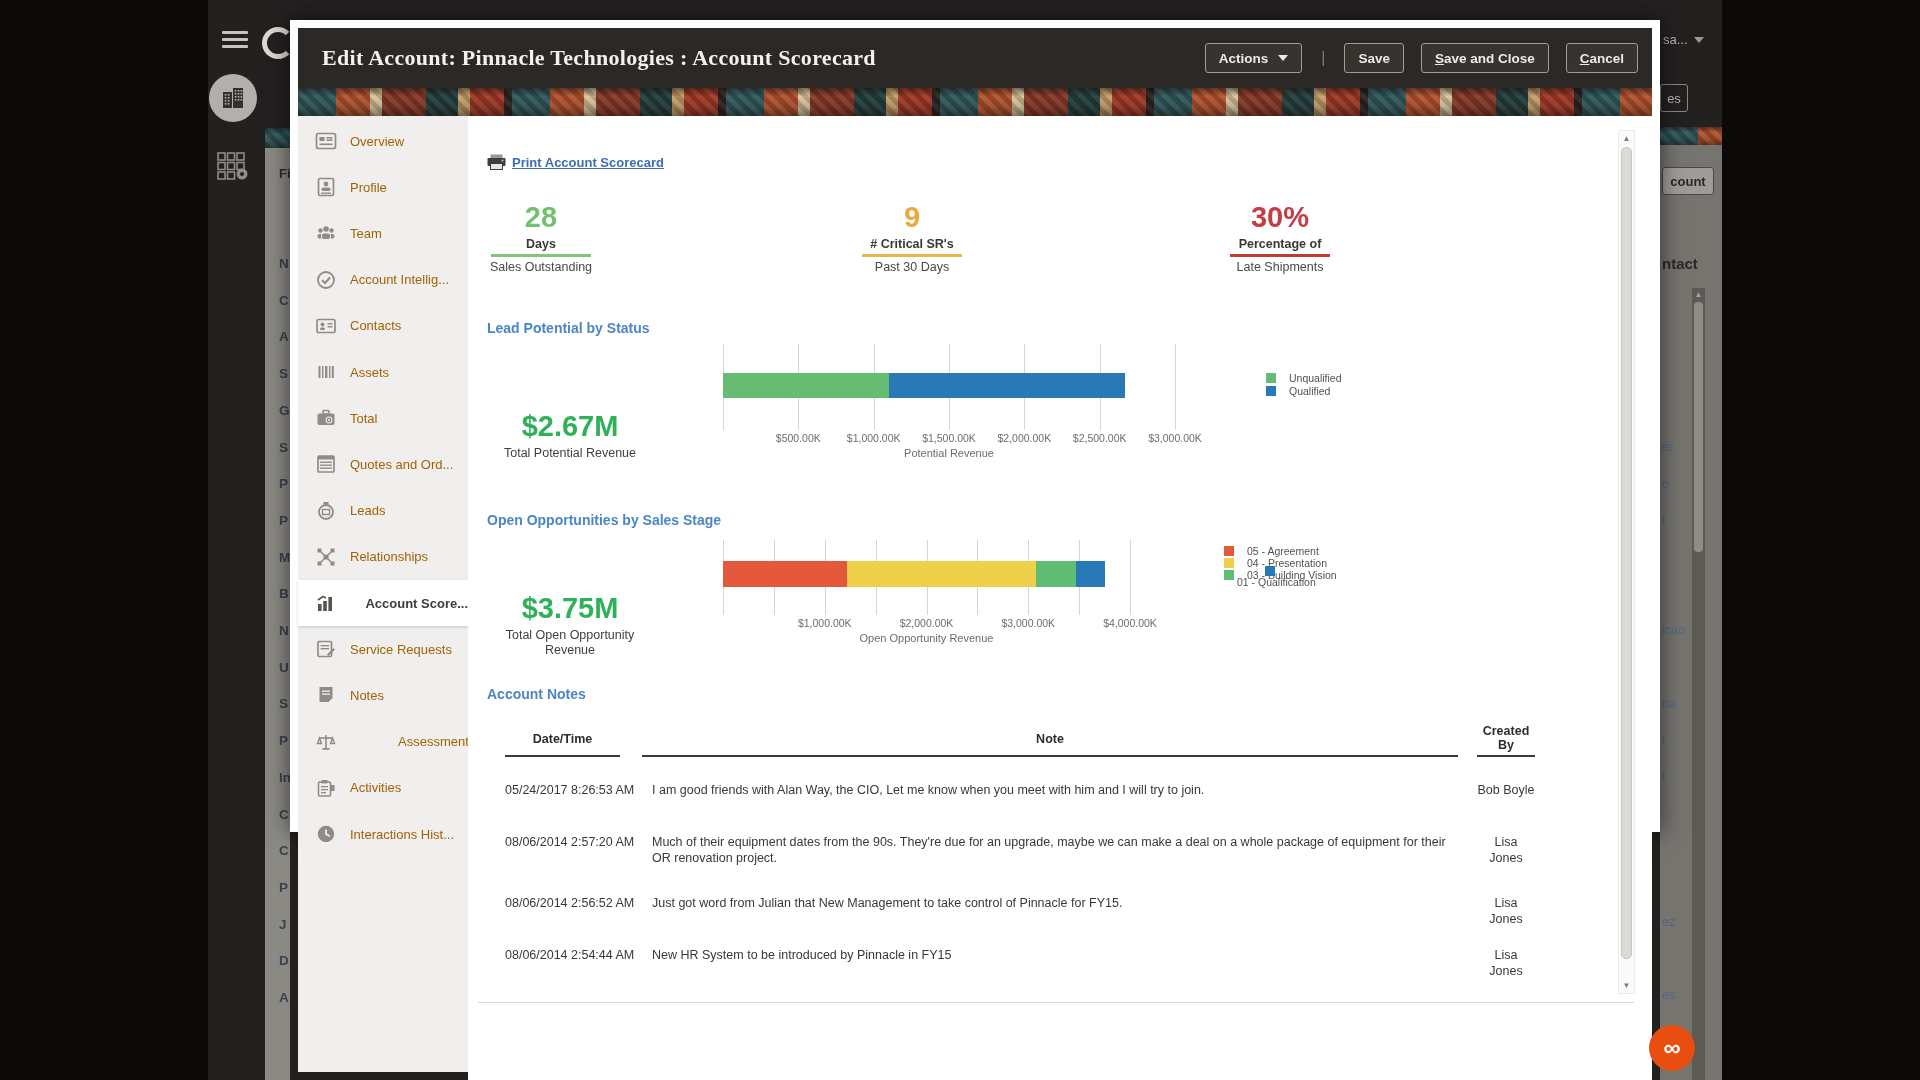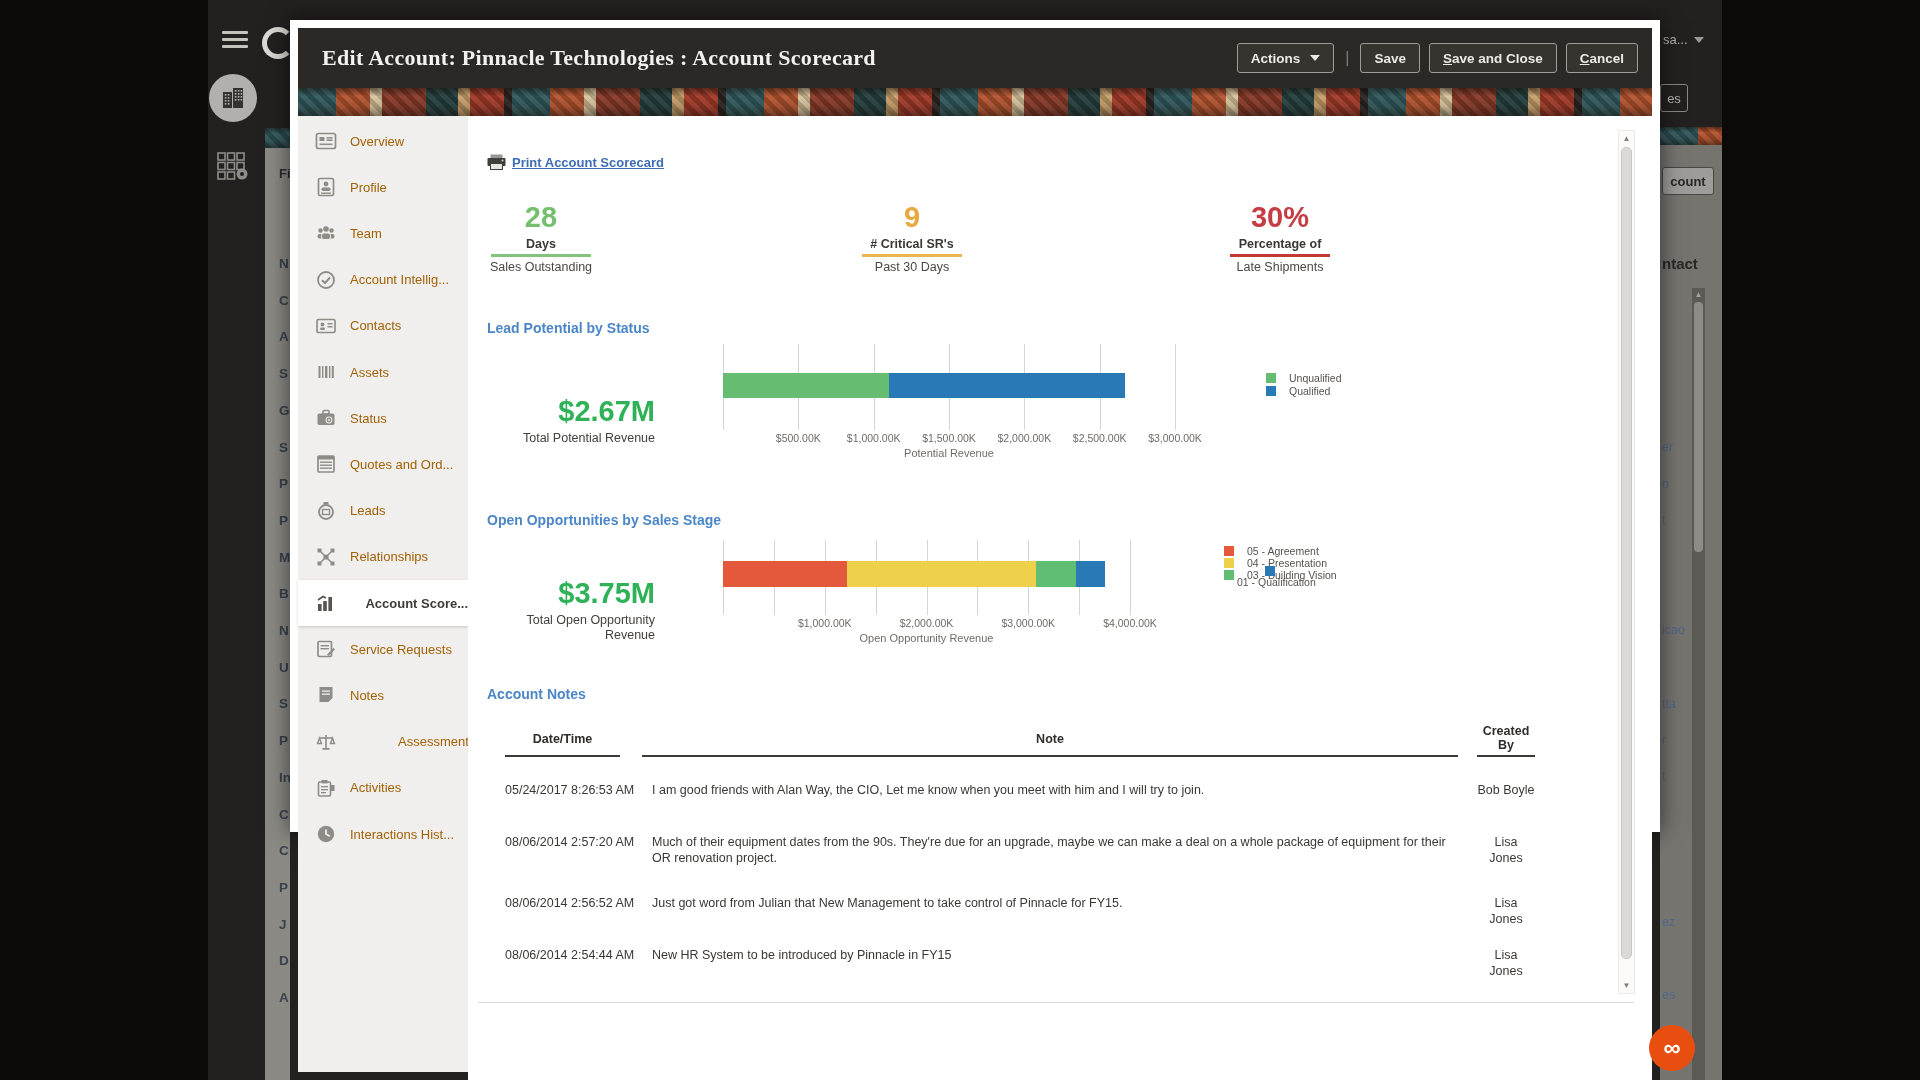--- a/index.html
+++ b/index.html
@@ -25,21 +25,21 @@
           display:flex;align-items:center;justify-content:center;}
   .chev{display:inline-block;width:0;height:0;border-left:5px solid transparent;border-right:5px solid transparent;
         border-top:6px solid #9b9894;margin-left:6px;}
   
   #modal{position:absolute;left:290px;top:20px;width:1370px;height:812px;background:#fff;z-index:10;
          box-shadow:0 0 22px rgba(0,0,0,.6);}
   #m-header{position:absolute;left:8px;top:8px;width:1354px;height:60px;background:#2b2826;
             display:flex;align-items:center;}
   #m-title{font-family:"Liberation Serif","DejaVu Serif",serif;font-weight:bold;font-size:22px;color:#f3f1ed;
            margin-left:24px;letter-spacing:.3px;}
-  #m-toolbar{margin-left:auto;margin-right:14px;display:flex;align-items:center;gap:9px;}
+  #m-toolbar{margin-left:auto;margin-right:14px;display:flex;align-items:center;gap:17px;}
   .tb-btn{height:28px;padding:0 13px;background:#37332f;border:1px solid #a09d98;border-radius:3px;
           color:#eceae6;font-size:13.5px;font-weight:bold;display:flex;align-items:center;cursor:pointer;}
   .tb-btn .caret{width:0;height:0;border-left:5px solid transparent;border-right:5px solid transparent;
                  border-top:6px solid #eceae6;margin-left:10px;}
   .tb-div{color:#7d7a75;font-size:16px;margin:0 2px;}
   .ukey{text-decoration:underline;}
   #m-banner{position:absolute;left:8px;top:68px;width:1354px;height:28px;}
   #m-sidebar{position:absolute;left:8px;top:96px;width:170px;height:956px;background:#f1efed;border-right:1px solid #e3e1de;}
   .side-item{position:absolute;left:0;width:170px;height:46px;display:flex;align-items:center;cursor:pointer;}
   .side-item .icn{margin-left:17px;width:22px;height:22px;flex:none;}
@@ -48,21 +48,21 @@
   .side-item.sel .lbl{color:#403c38;font-weight:bold;}
   #m-main{position:absolute;left:178px;top:96px;width:1184px;height:964px;background:#fff;}
   .h-blue{position:absolute;font-size:14px;font-weight:bold;color:#4b86c6;}
   #print-link{position:absolute;left:19px;top:38px;display:flex;align-items:center;cursor:pointer;}
   #print-link .txt{margin-left:6px;font-size:13px;font-weight:bold;color:#3d6db5;text-decoration:underline;}
   .kpi{position:absolute;width:160px;text-align:center;}
   .kpi .val{font-size:29px;font-weight:bold;line-height:32px;}
   .kpi .lt{font-size:12.5px;font-weight:bold;color:#3a3835;margin-top:4px;}
   .kpi .line{height:3px;width:100px;margin:3px auto 0 auto;}
   .kpi .lb{font-size:12.5px;color:#4a4845;margin-top:3px;}
-  .summary{position:absolute;width:170px;text-align:right;}
+  .summary{position:absolute;width:170px;text-align:center;margin-top:15px;}
   .summary .val{font-size:29px;font-weight:bold;color:#2fb257;line-height:30px;}
   .summary .lbl{font-size:12.5px;color:#43413e;margin-top:5px;line-height:15px;}
   .gridline{position:absolute;width:1px;background:#d7d5d2;}
   .barseg{position:absolute;}
   .ticklbl{position:absolute;width:84px;margin-left:-42px;text-align:center;font-size:10.5px;color:#6f6c68;}
   .axislbl{position:absolute;width:220px;margin-left:-110px;text-align:center;font-size:11px;color:#6f6c68;}
   .leg-row{position:absolute;display:flex;align-items:center;}
   .leg-sw{width:10px;height:10px;flex:none;}
   .leg-tx{margin-left:13px;font-size:10.5px;color:#55524e;white-space:nowrap;}
   #notes-table{position:absolute;left:37px;top:608px;width:1046px;}
@@ -265,21 +265,21 @@
             </svg></span>
                    <span class="lbl">Assets</span>
         </div>
         <div class="side-item" style="top: 279.2px;">
           <span class="icn"><svg width="22" height="22" viewBox="0 0 22 22">
               <rect x="8" y="3.5" width="6" height="3.5" rx="1" fill="none" stroke="#8f8c88" stroke-width="1.6"></rect>
               <rect x="2.5" y="6.5" width="17" height="11.5" rx="1.8" fill="#8f8c88"></rect>
               <circle cx="14" cy="13" r="3.4" fill="#f1efed"></circle>
               <circle cx="14" cy="13" r="1.7" fill="none" stroke="#8f8c88" stroke-width="1.4"></circle>
             </svg></span>
-                   <span class="lbl">Status</span>
+                   <span class="lbl">Total</span>
         </div>
         <div class="side-item" style="top: 325.4px;">
           <span class="icn"><svg width="22" height="22" viewBox="0 0 22 22">
               <rect x="3" y="3" width="16" height="16" rx="1" fill="none" stroke="#8f8c88" stroke-width="1.7"></rect>
               <rect x="3" y="3" width="16" height="3.5" fill="#8f8c88"></rect>
               <rect x="5" y="8.5" width="12" height="1.4" fill="#8f8c88"></rect>
               <rect x="5" y="11.5" width="12" height="1.4" fill="#8f8c88"></rect>
               <rect x="5" y="14.5" width="12" height="1.4" fill="#8f8c88"></rect>
             </svg></span>
                    <span class="lbl">Quotes and Ord...</span>

